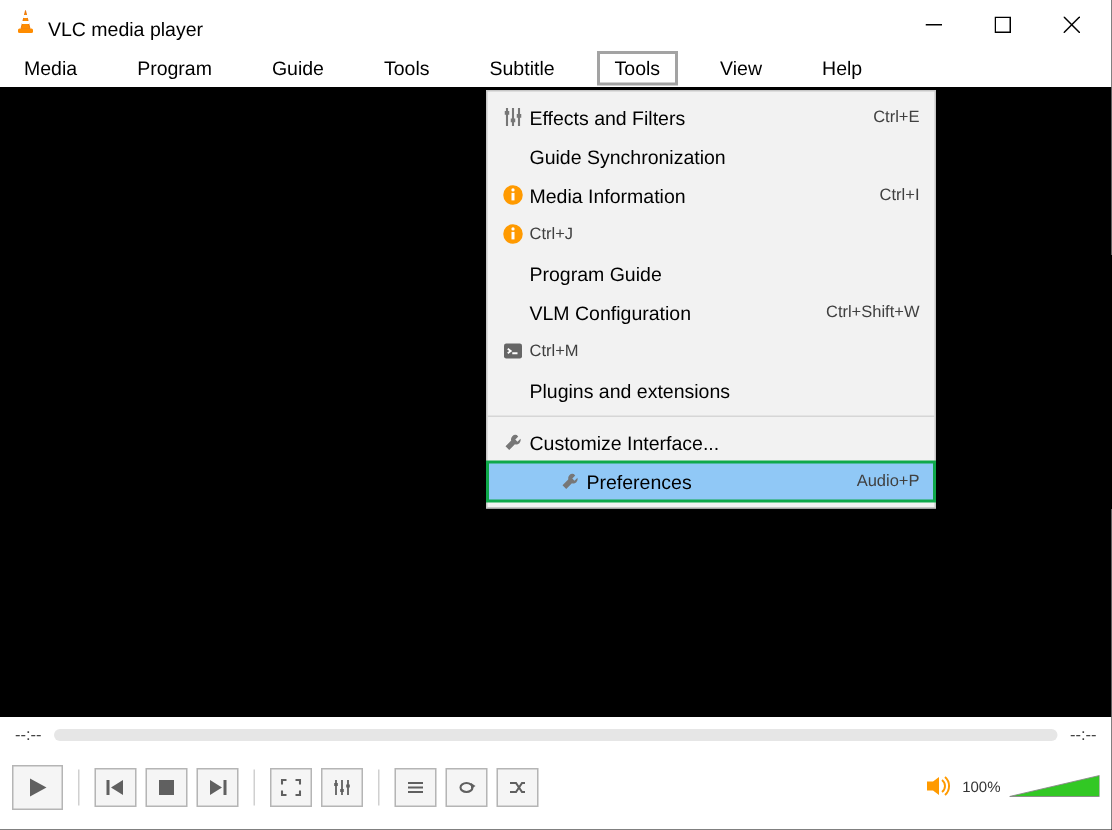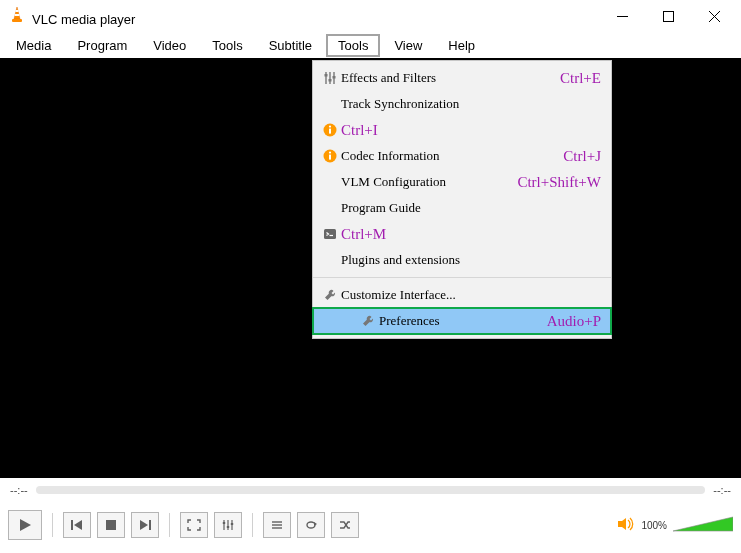--- a/index.html
+++ b/index.html
@@ -21,21 +21,21 @@
     padding: 0 4px 0 8px;
   }
   .title-left { display: flex; align-items: flex-end; gap: 6px; }
   .win-controls { margin-left: auto; display: flex; }
   .win-btn {
     width: 46px; height: 32px;
     display: flex; align-items: center; justify-content: center;
   }
   .menubar {
     display: flex;
-    gap: 2px;
+    gap: 16px;
     padding: 2px 4px;
     height: 26px;
     align-items: center;
   }
   .menu-item {
     padding: 2px 10px;
     border: 2px solid transparent;
   }
   .menu-item.highlighted {
     border: 2px solid #a3a3a3;
@@ -45,50 +45,49 @@
     position: relative;
     height: 420px;
   }
   .cone-wrap {
     position: absolute;
     left: 50%; top: 50%;
     transform: translate(-50%, -50%);
   }
   .dropdown {
     position: absolute;
-    left: 312px;
+    left: 324px;
     top: 60px;
     width: 300px;
     background: #f2f2f2;
     border: 1px solid #c7c7c7;
     box-shadow: 2px 3px 4px rgba(0,0,0,0.25);
     padding: 4px 0;
     z-index: 100;
-    font-family: Liberation Serif, serif;
   }
   .dd-row {
     height: 26px;
     display: flex;
     align-items: center;
     padding: 0 10px 0 6px;
   }
   .dd-row.highlighted-row {
     background: #90c8f6;
     outline: 2px solid #0fa84a;
     outline-offset: -1px;
     padding-left: 44px;
   }
   .dd-icon {
     width: 22px;
     display: flex;
     align-items: center;
     justify-content: center;
   }
   .dd-label { flex: 1; }
-  .dd-shortcut { color: #a21caf; font-size: 15px; }
+  .dd-shortcut { color: #404040; font-size: 11px; }
   .dd-sep {
     height: 1px;
     background: #d6d6d6;
     margin: 4px 0;
   }
   .timeline-area {
     height: 24px;
     display: flex;
     align-items: center;
     padding: 0 10px;
@@ -163,21 +162,21 @@
           <line x1="0" y1="0" x2="11" y2="11" stroke="#000" stroke-width="1"></line>
           <line x1="11" y1="0" x2="0" y2="11" stroke="#000" stroke-width="1"></line>
         </svg>
     </div>
   </div>
 </div>
 
 <div class="menubar">
   <div class="menu-item"><span>Media</span></div>
   <div class="menu-item"><span>Program</span></div>
-  <div class="menu-item"><span>Video</span></div>
+  <div class="menu-item"><span>Guide</span></div>
   <div class="menu-item"><span>Tools</span></div>
   <div class="menu-item"><span>Subtitle</span></div>
   <div class="menu-item highlighted"><span>Tools</span></div>
   <div class="menu-item"><span>View</span></div>
   <div class="menu-item"><span>Help</span></div>
 </div>
 
 <div class="video-area">
   <div class="cone-wrap">
     <svg width="110" height="130" viewBox="0 0 110 130">
@@ -201,53 +200,53 @@
           <rect x="1.5" y="3" width="3" height="2.5" fill="#777"></rect>
           <rect x="5.5" y="8" width="3" height="2.5" fill="#777"></rect>
           <rect x="9.5" y="5" width="3" height="2.5" fill="#777"></rect>
         </svg>
     </span>
     <span class="dd-label">Effects and Filters</span>
     <span class="dd-shortcut">Ctrl+E</span>
   </div>
   <div class="dd-row">
     <span class="dd-icon"></span>
-    <span class="dd-label">Track Synchronization</span>
+    <span class="dd-label">Guide Synchronization</span>
     <span class="dd-shortcut"></span>
   </div>
   <div class="dd-row">
     <span class="dd-icon">
       <svg width="14" height="14">
           <circle cx="7" cy="7" r="6.5" fill="#ff9a00"></circle>
           <circle cx="7" cy="3.6" r="1.1" fill="#fff"></circle>
           <rect x="6" y="5.6" width="2" height="5" fill="#fff"></rect>
         </svg>
     </span>
+    <span class="dd-label">Media Information</span>
     <span class="dd-shortcut">Ctrl+I</span>
   </div>
   <div class="dd-row">
     <span class="dd-icon">
       <svg width="14" height="14">
           <circle cx="7" cy="7" r="6.5" fill="#ff9a00"></circle>
           <circle cx="7" cy="3.6" r="1.1" fill="#fff"></circle>
           <rect x="6" y="5.6" width="2" height="5" fill="#fff"></rect>
         </svg>
     </span>
-    <span class="dd-label">Codec Information</span>
     <span class="dd-shortcut">Ctrl+J</span>
+  </div>
+  <div class="dd-row">
+    <span class="dd-icon"></span>
+    <span class="dd-label">Program Guide</span>
+    <span class="dd-shortcut"></span>
   </div>
   <div class="dd-row">
     <span class="dd-icon"></span>
     <span class="dd-label">VLM Configuration</span>
     <span class="dd-shortcut">Ctrl+Shift+W</span>
-  </div>
-  <div class="dd-row">
-    <span class="dd-icon"></span>
-    <span class="dd-label">Program Guide</span>
-    <span class="dd-shortcut"></span>
   </div>
   <div class="dd-row">
     <span class="dd-icon">
       <svg width="14" height="14">
           <rect x="1" y="2" width="12" height="10" rx="1.5" fill="#666"></rect>
           <polyline points="3.5,5.5 5.5,7 3.5,8.5" fill="none" stroke="#fff" stroke-width="1.2"></polyline>
           <line x1="6.5" y1="8.5" x2="10" y2="8.5" stroke="#fff" stroke-width="1.2"></line>
         </svg>
     </span>
     <span class="dd-shortcut">Ctrl+M</span>

